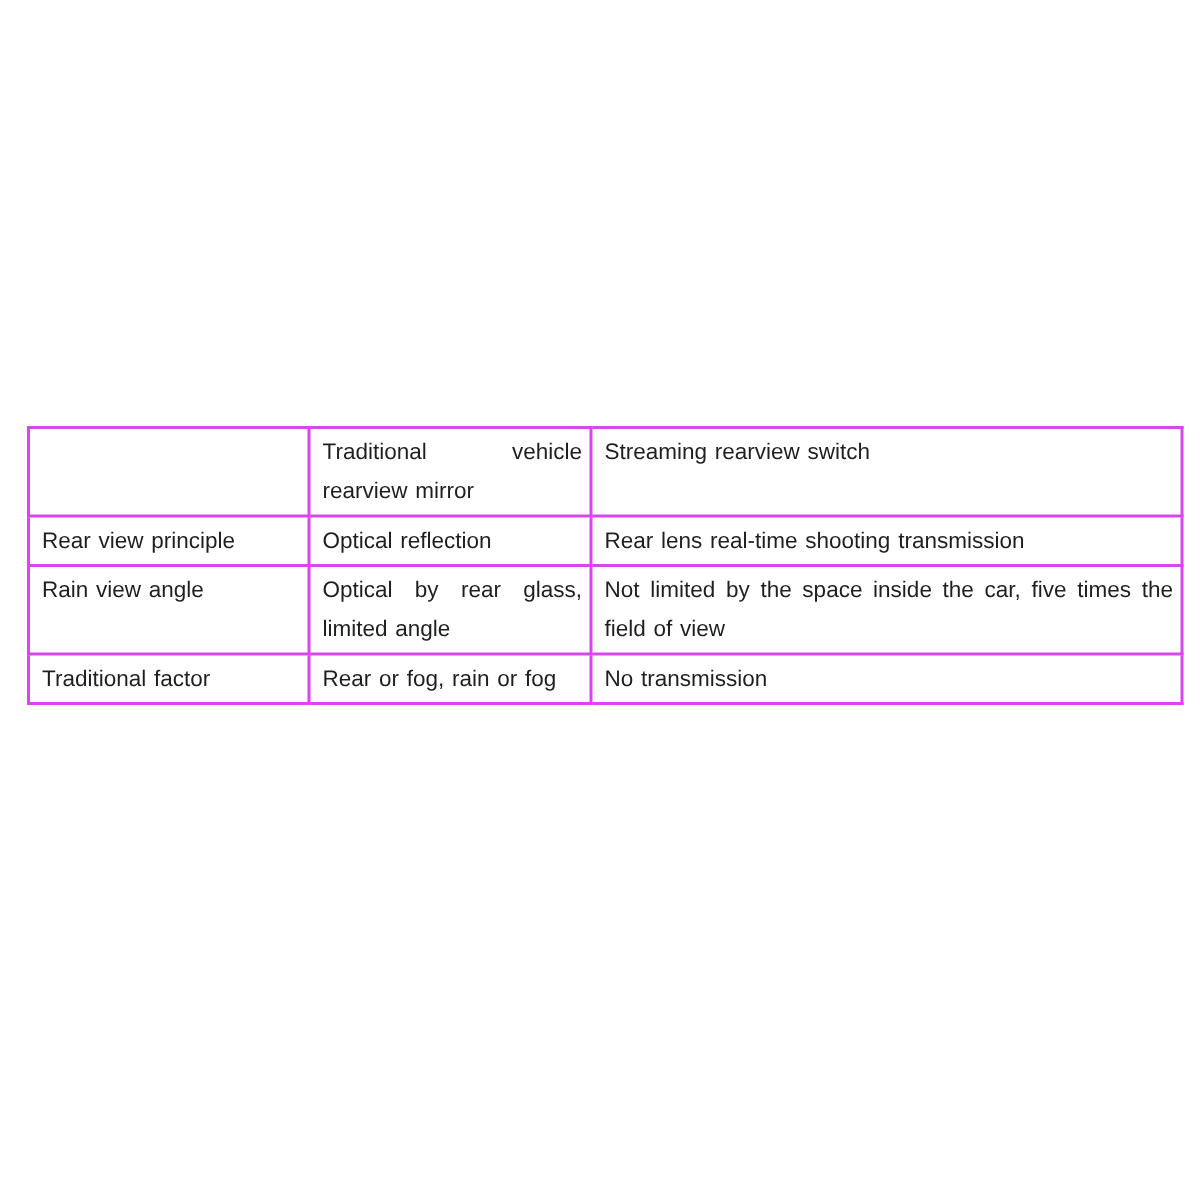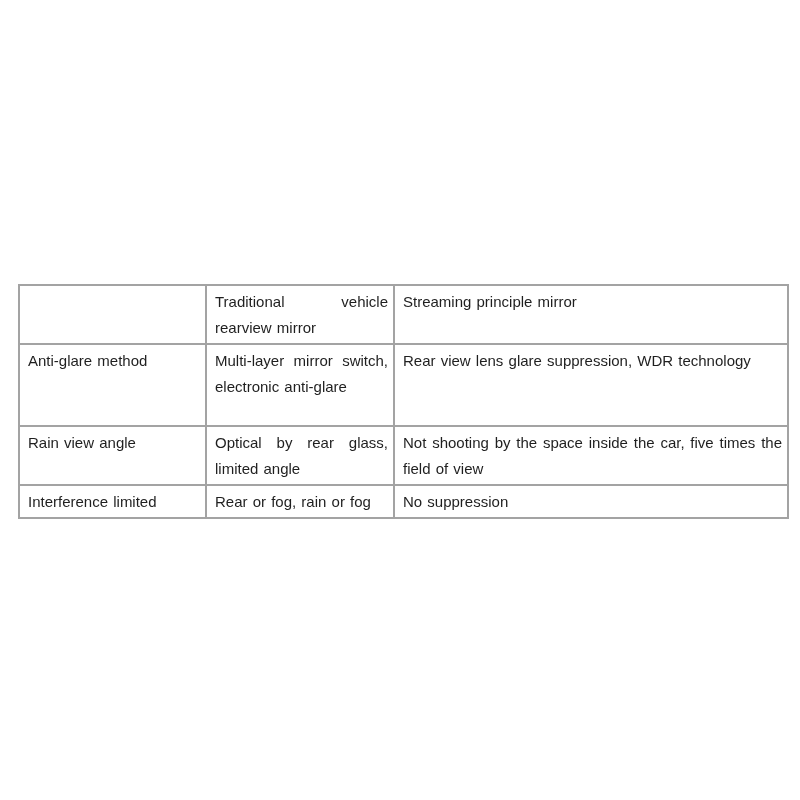--- a/index.html
+++ b/index.html
@@ -18,21 +18,21 @@
   table.cmp {
     position: absolute;
     left: 18px;
     top: 284px;
     width: 769px;
     border-collapse: collapse;
     table-layout: fixed;
     color: #1f1f1f;
   }
   table.cmp td {
-    border: 2px solid #a3a3a3;
+    border: 2px solid #d946ef;
     vertical-align: top;
     padding: 3px 5px 2px 8px;
     font-size: 15px;
     line-height: 26px;
     letter-spacing: 0px;
     word-spacing: 1px;
     background: #ffffff;
     overflow: hidden;
   }
   td.label-col {
@@ -49,32 +49,32 @@
   <table class="cmp">
     <colgroup>
       <col style="width:187px">
       <col style="width:188px">
       <col style="width:394px">
     </colgroup>
     <tbody>
       <tr style="height:56px">
         <td class="label-col"></td>
         <td class="just">Traditional vehicle rearview mirror</td>
-        <td class="just">Streaming principle mirror</td>
+        <td class="just">Streaming rearview switch</td>
       </tr>
-      <tr style="height:82px">
-        <td class="label-col">Anti-glare method</td>
-        <td class="just">Multi-layer mirror switch, electronic anti-glare</td>
-        <td class="just">Rear view lens glare suppression, WDR technology</td>
+      <tr style="height:29px">
+        <td class="label-col">Rear view principle</td>
+        <td class="just">Optical reflection</td>
+        <td class="just">Rear lens real-time shooting transmission</td>
       </tr>
       <tr style="height:55px">
         <td class="label-col">Rain view angle</td>
         <td class="just">Optical by rear glass, limited angle</td>
-        <td class="just">Not shooting by the space inside the car, five times the field of view</td>
+        <td class="just">Not limited by the space inside the car, five times the field of view</td>
       </tr>
       <tr style="height:29px">
-        <td class="label-col">Interference limited</td>
+        <td class="label-col">Traditional factor</td>
         <td class="just">Rear or fog, rain or fog</td>
-        <td class="just">No suppression</td>
+        <td class="just">No transmission</td>
       </tr>
     </tbody>
   </table>
 </div>
 
 </body></html>

